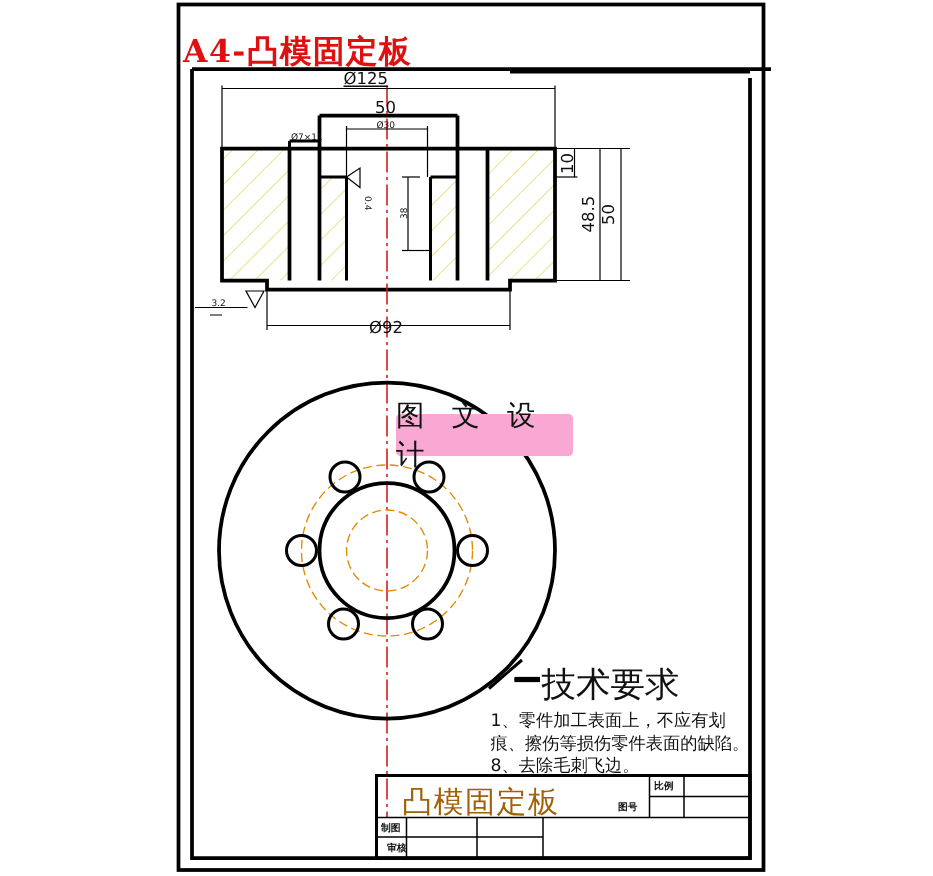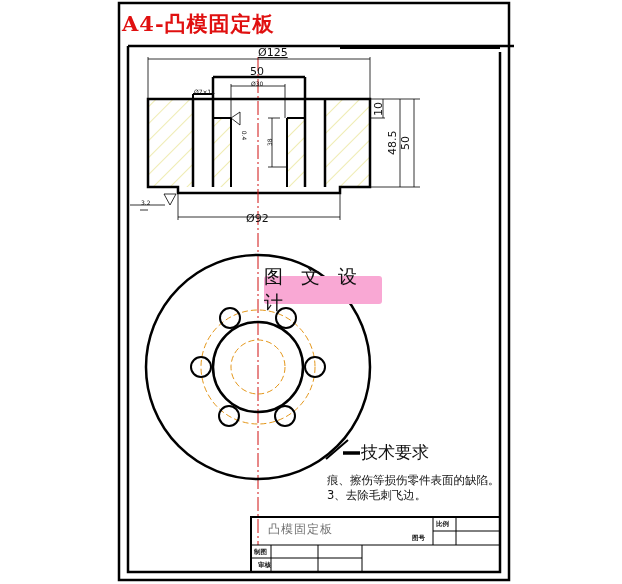--- a/index.html
+++ b/index.html
@@ -1,23 +1,23 @@
 <!DOCTYPE html>
 <html><head>
 <meta charset="utf-8">
 <style>
   html, body { margin:0; padding:0; background:#ffffff; }
   body { width:622px; height:584px; position:relative; overflow:hidden; font-family:"DejaVu Sans", sans-serif; }
   #sheet { position:absolute; left:0; top:0; width:622px; height:584px; }
-  .title-text { position:absolute; left:122px; top:10px; font-family:"DejaVu Serif", serif; font-size:21px; font-weight:bold; color:#e01010; letter-spacing:1px; white-space:nowrap;text-align:right; }
+  .title-text { position:absolute; left:122px; top:20px; font-family:"DejaVu Serif", serif; font-size:21px; font-weight:bold; color:#e01010; letter-spacing:1px; white-space:nowrap;text-align:right; }
   .watermark { position:absolute; left:248px; top:276px; width:118px; height:28px; background:#f9a8d4; display:flex; align-items:center; justify-content:center; font-family:"DejaVu Serif", serif; font-size:19px; color:#111; letter-spacing:6px; border-radius:3px;margin-left:16px; }
-  .tech-title { position:absolute; left:361px; top:441px; font-size:17px; color:#111; white-space:nowrap; }
+  .tech-title { position:absolute; left:361px; top:441px; font-size:23px; color:#111; white-space:nowrap; }
   .tech-notes { position:absolute; left:327px; top:473px; font-size:11.5px; line-height:15px; color:#111; width:180px; }
   .tech-notes div { white-space:nowrap; }
-  .tb-name { position:absolute; left:268px; top:521px; font-size:12px; color:#737373; letter-spacing:1px; white-space:nowrap; }
+  .tb-name { position:absolute; left:268px; top:521px; font-size:20px; color:#a16207; letter-spacing:1px; white-space:nowrap; }
   .tb-label { position:absolute; font-size:6.5px; color:#111; white-space:nowrap;font-weight:bold; }
   .dim { position:absolute; font-size:11px; color:#111; white-space:nowrap; }
   .dim.small { font-size:6px; }
   .dim.v { transform:rotate(-90deg); transform-origin:left top; }
 </style>
 </head>
 <body>
 
 <svg id="sheet" width="622" height="584" viewBox="0 0 622 584" xmlns="http://www.w3.org/2000/svg">
   <defs>
@@ -103,37 +103,38 @@
     <line x1="318" y1="545" x2="318" y2="572" stroke-width="1"></line>
     <line x1="362" y1="545" x2="362" y2="572" stroke-width="1"></line>
     <line x1="433" y1="517" x2="433" y2="545" stroke-width="1"></line>
     <line x1="456" y1="517" x2="456" y2="545" stroke-width="1"></line>
     <line x1="433" y1="531" x2="500" y2="531" stroke-width="1"></line>
   </g>
 </svg>
 
 <div class="title-text">A4-凸模固定板</div>
 
-<div class="dim" style="left:258px;top:46px;text-decoration:underline;">Ø125</div>
+<div class="dim" style="left:229px;top:46px;text-decoration:underline;">Ø125</div>
 <div class="dim" style="left:250px;top:65px;">50</div>
 <div class="dim small" style="left:251px;top:80px;">Ø30</div>
 <div class="dim small" style="left:194px;top:88px;">Ø7×11</div>
 <div class="dim" style="left:246px;top:212px;">Ø92</div>
 <div class="dim v" style="left:372px;top:116px;">10</div>
 <div class="dim v" style="left:386px;top:155px;">48.5</div>
 <div class="dim v" style="left:399px;top:150px;">50</div>
 <div class="dim small v" style="left:266px;top:146px;">38</div>
 <div class="dim small" style="left:240px;top:132px;transform:rotate(90deg);">0.4</div>
 <div class="dim small" style="left:141px;top:199px;">3.2</div>
 
 <div class="watermark">图 文 设 计</div>
 
 <div class="tech-title">技术要求</div>
 <div class="tech-notes">
+  <div>1、零件加工表面上，不应有划</div>
   <div>痕、擦伤等损伤零件表面的缺陷。</div>
-  <div>3、去除毛刺飞边。</div>
+  <div>8、去除毛刺飞边。</div>
 </div>
 
 <div class="tb-name">凸模固定板</div>
 <div class="tb-label" style="left:436px;top:520px;">比例</div>
 <div class="tb-label" style="left:412px;top:534px;">图号</div>
 <div class="tb-label" style="left:254px;top:548px;">制图</div>
 <div class="tb-label" style="left:258px;top:561px;">审核</div>
 
 </body></html>

